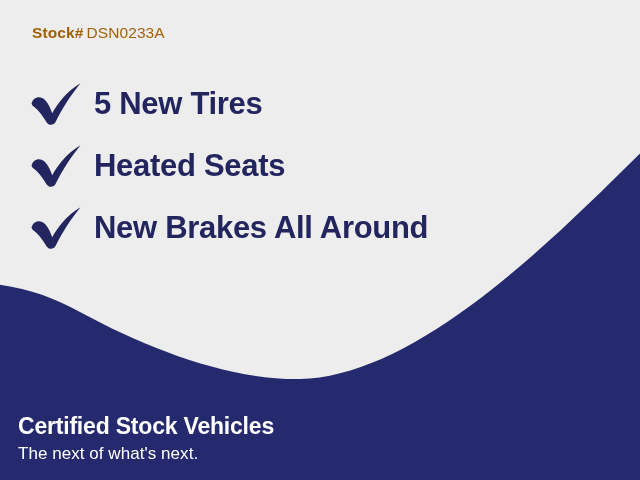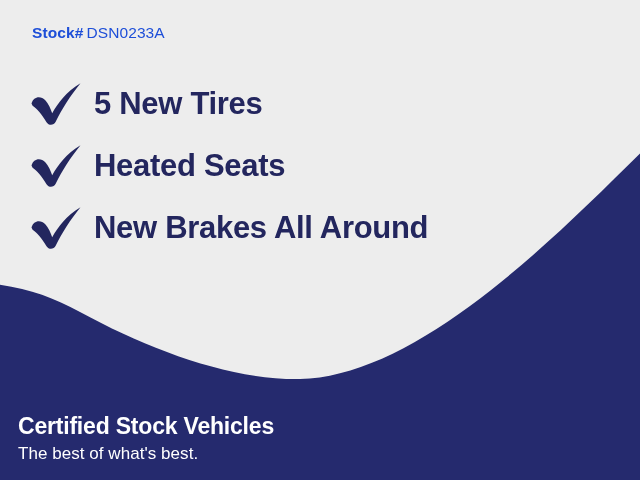--- a/index.html
+++ b/index.html
@@ -23,21 +23,21 @@
   }
   .bg-navy svg { display: block; }
 
   
   .stock {
     position: absolute;
     left: 32px;
     top: 24px;
     font-size: 15.5px;
     letter-spacing: 0.1px;
-    color: #1d4ed8;
+    color: #a16207;
     white-space: nowrap;
   }
   .stock .k { font-weight: 700; }
   .stock .v { font-weight: 400; margin-left: 3px; }
 
   
   .features {
     position: absolute;
     left: 26px;
     top: 72px;
@@ -159,16 +159,16 @@
                    C16.2 36.2, 11.0 29.5, 6.6 26.8 Z" fill="#23265e"></path>
         </svg>
       </span>
       <span class="feature-label">New Brakes All Around</span>
     </div>
 
   </div>
 
   <div class="brand">
     <div class="brand-line2">Certified Stock Vehicles</div>
-    <div class="brand-tag">The best of what's best.</div>
+    <div class="brand-tag">The next of what's next.</div>
   </div>
 
 </div>
 
 </body></html>

